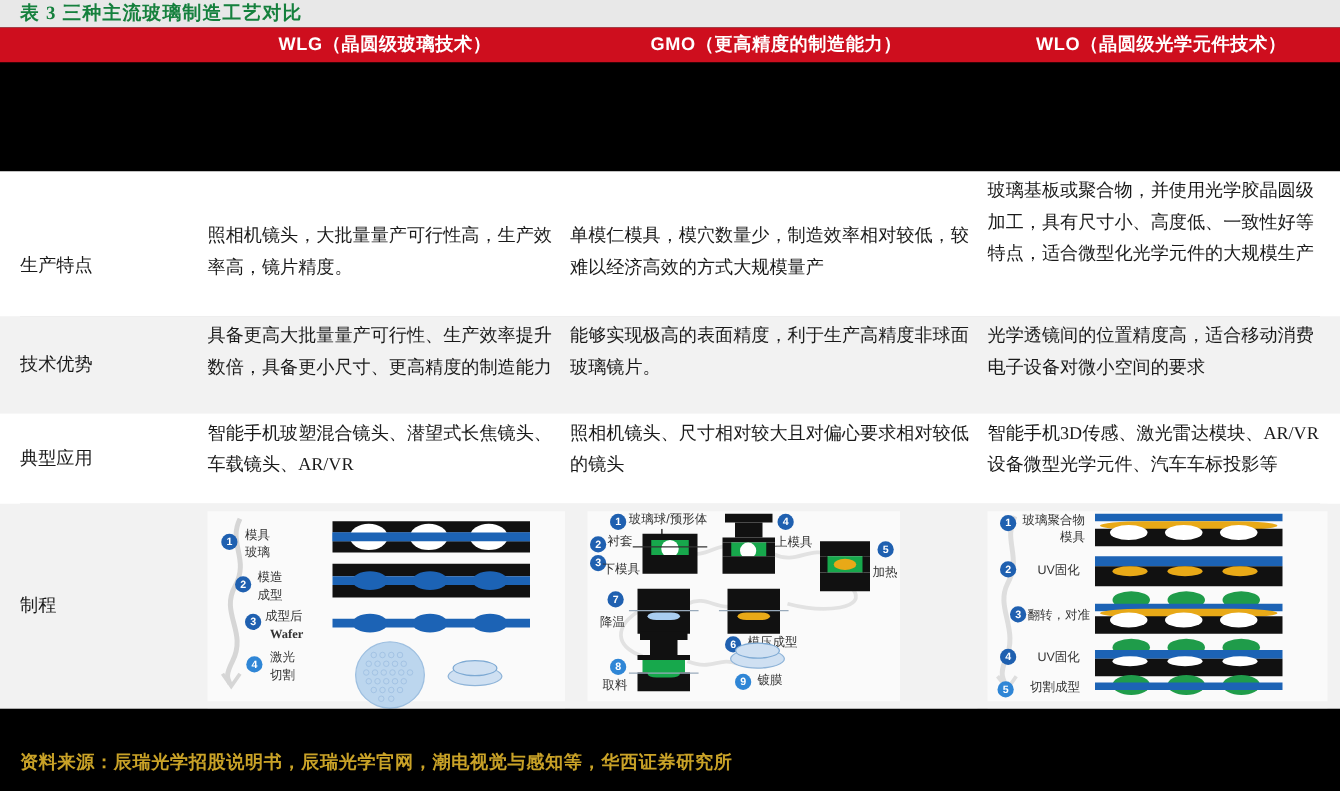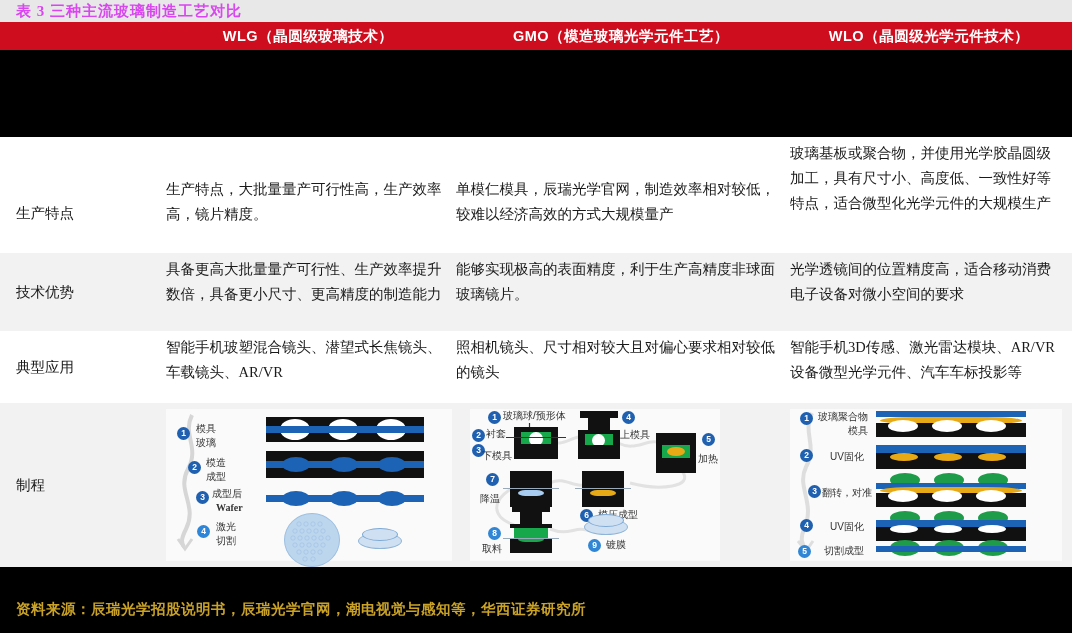--- a/index.html
+++ b/index.html
@@ -9,21 +9,21 @@
     font-family:"Liberation Serif","DejaVu Serif",serif;
     overflow:hidden;
     position:relative;
   }
   .page{position:absolute;left:0;top:0;width:1072px;height:633px;background:#000;}
 
   
   .title-band{position:absolute;left:0;top:0;width:1072px;height:22px;background:#e8e8e8;}
   .title-text{
     position:absolute;left:16px;top:1px;
-    font-size:15px;font-weight:bold;color:#d946ef;
+    font-size:15px;font-weight:bold;color:#15803d;
     letter-spacing:1px;line-height:20px;white-space:nowrap;
   }
 
   
   .header-bar{
     position:absolute;left:0;top:22px;width:1072px;height:28px;
     background:#ce0e1e;
     padding-left:40px;
   }
   .header-cell{
@@ -133,33 +133,33 @@
 <body>
 
 <div class="page">
 
   <div class="title-band"></div>
   <div class="title-text">表 3  三种主流玻璃制造工艺对比</div>
 
   <div class="header-bar">
     <div class="header-cell hc-blank"></div>
     <div class="header-cell hc-wlg">WLG（晶圆级玻璃技术）</div>
-    <div class="header-cell hc-gmo">GMO（模造玻璃光学元件工艺）</div>
+    <div class="header-cell hc-gmo">GMO（更高精度的制造能力）</div>
     <div class="header-cell hc-wlo">WLO（晶圆级光学元件技术）</div>
   </div>
 
   <div class="black-gap"></div>
 
   <div class="table-body">
 
 
     <div class="row plain" id="row2">
       <div class="cell label">生产特点</div>
-      <div class="cell c1">生产特点，大批量量产可行性高，生产效率高，镜片精度。</div>
-      <div class="cell c2">单模仁模具，辰瑞光学官网，制造效率相对较低，较难以经济高效的方式大规模量产</div>
+      <div class="cell c1">照相机镜头，大批量量产可行性高，生产效率高，镜片精度。</div>
+      <div class="cell c2">单模仁模具，模穴数量少，制造效率相对较低，较难以经济高效的方式大规模量产</div>
     </div>
 
     <div class="cell merged-wlo">玻璃基板或聚合物，并使用光学胶晶圆级加工，具有尺寸小、高度低、一致性好等特点，适合微型化光学元件的大规模生产</div>
 
     <div class="rule" style="top:116px;"></div>
 
     <div class="row shade" id="row3">
       <div class="cell label">技术优势</div>
       <div class="cell c2">能够实现极高的表面精度，利于生产高精度非球面玻璃镜片。</div>
       <div class="cell c1">具备更高大批量量产可行性、生产效率提升数倍，具备更小尺寸、更高精度的制造能力</div>

